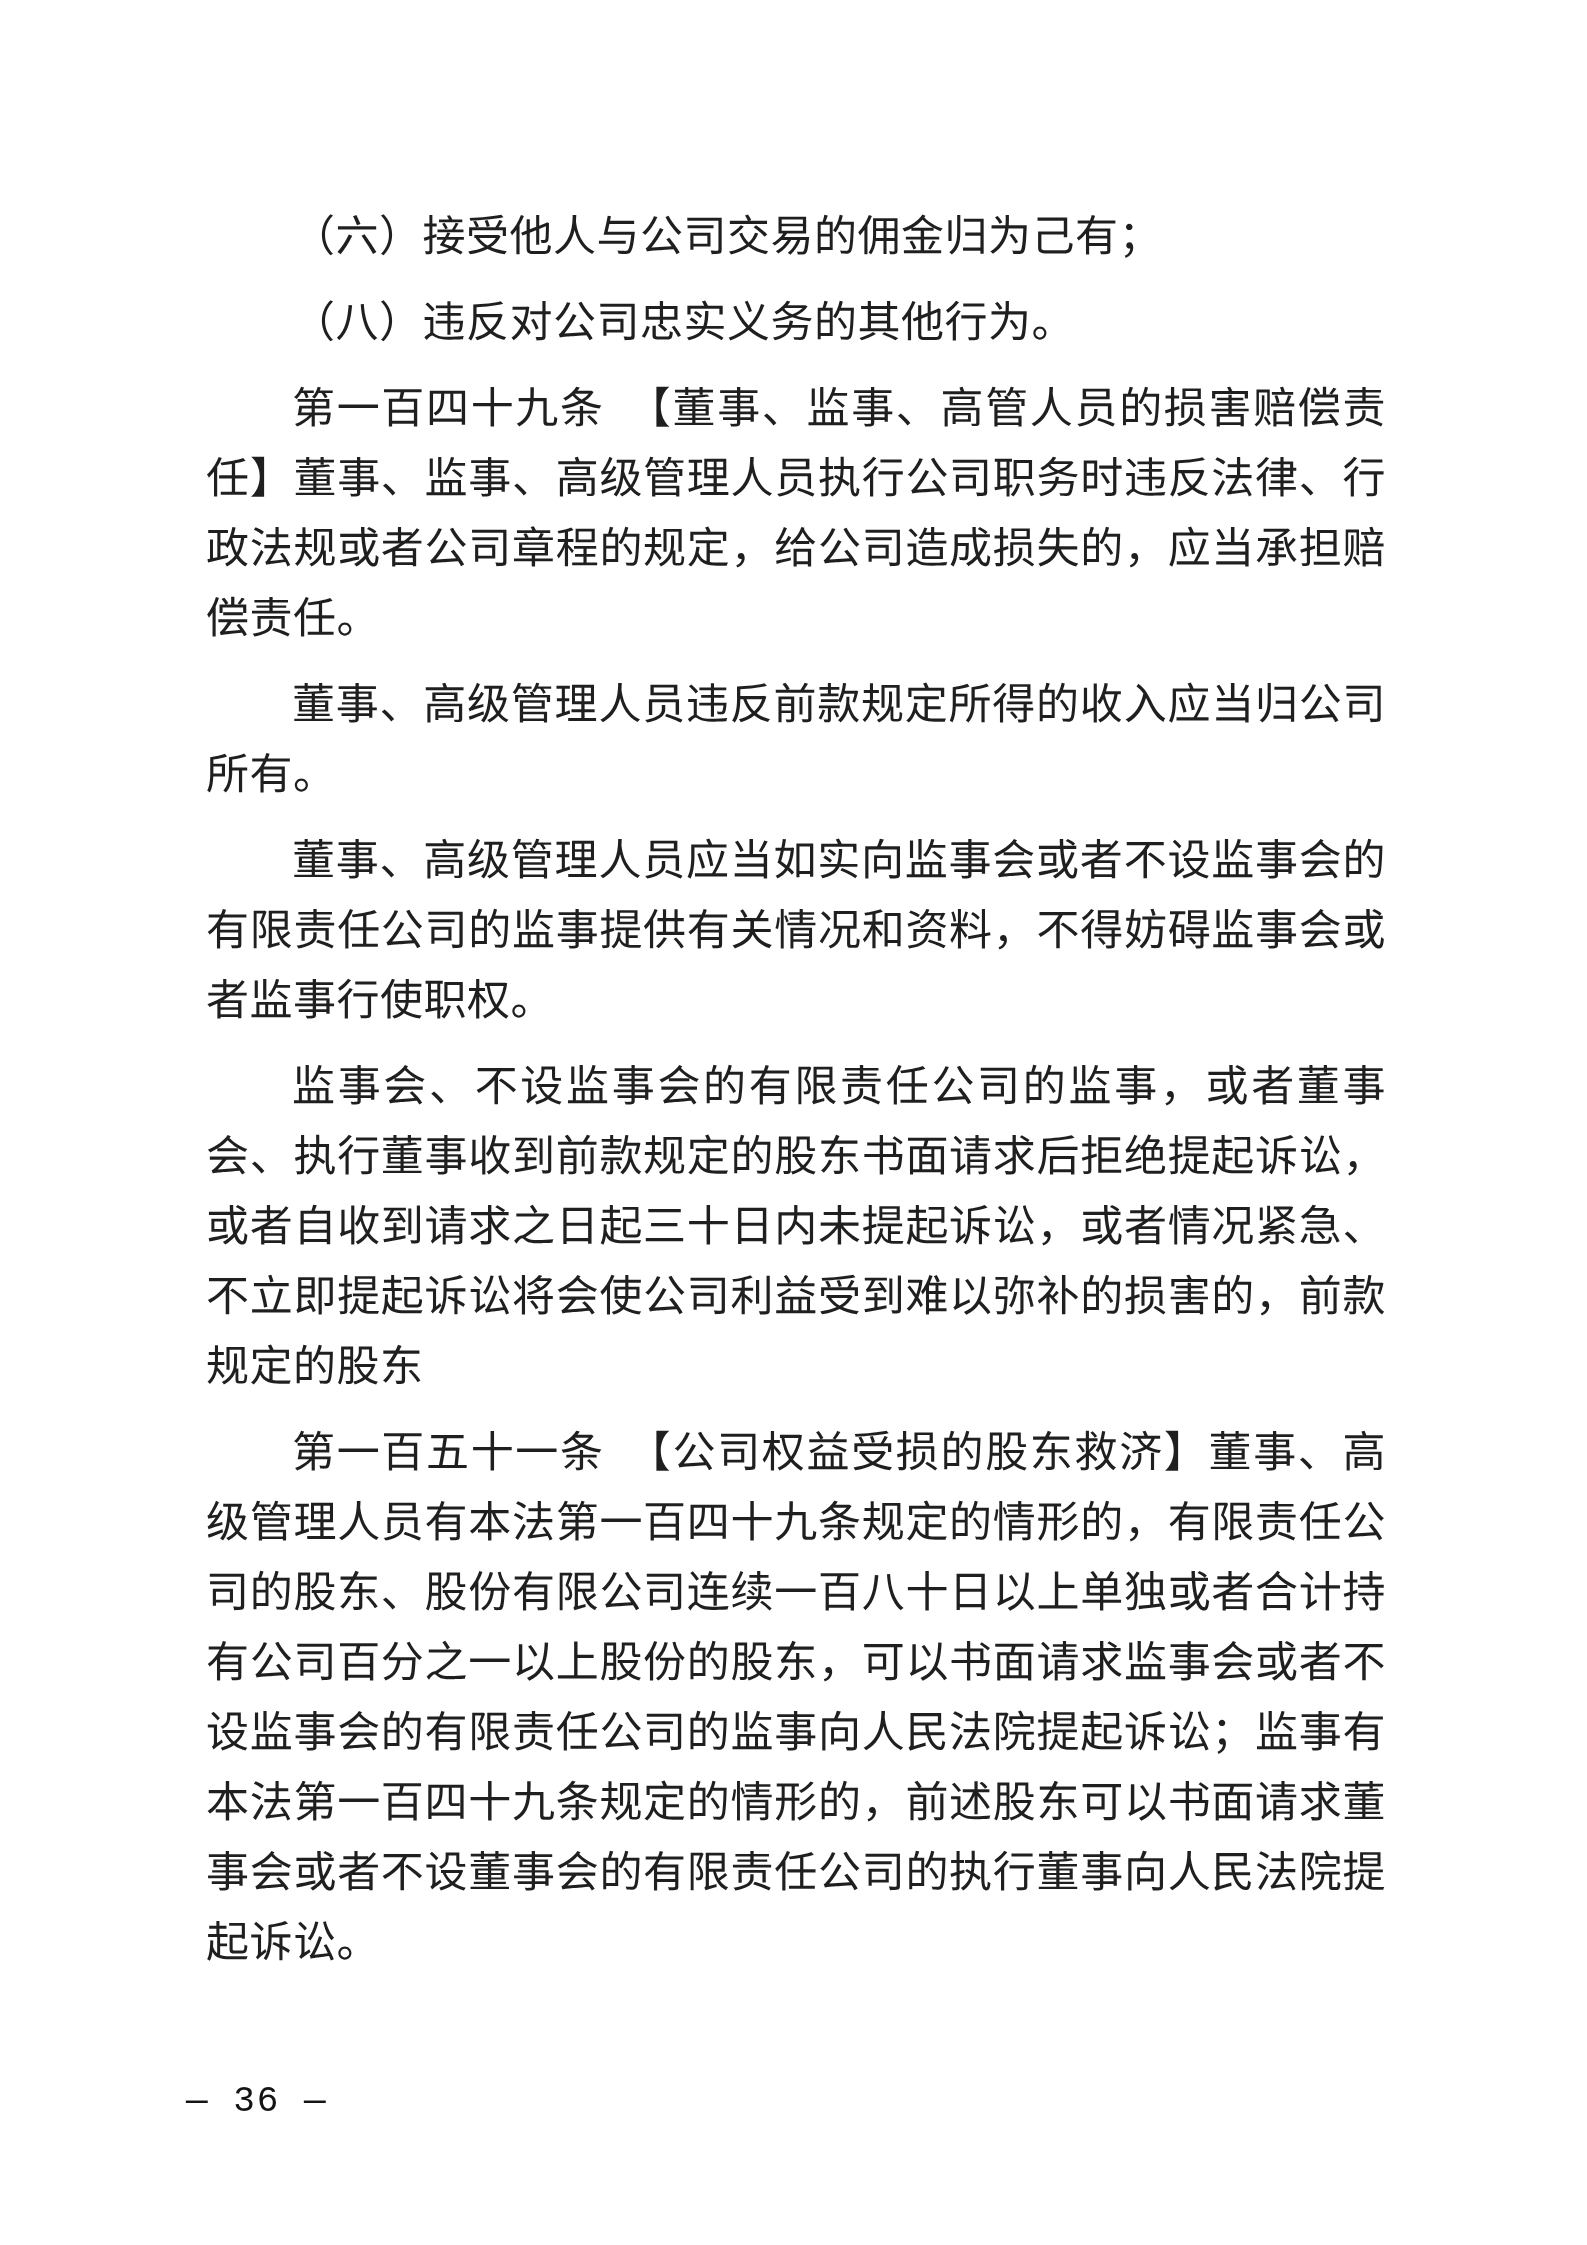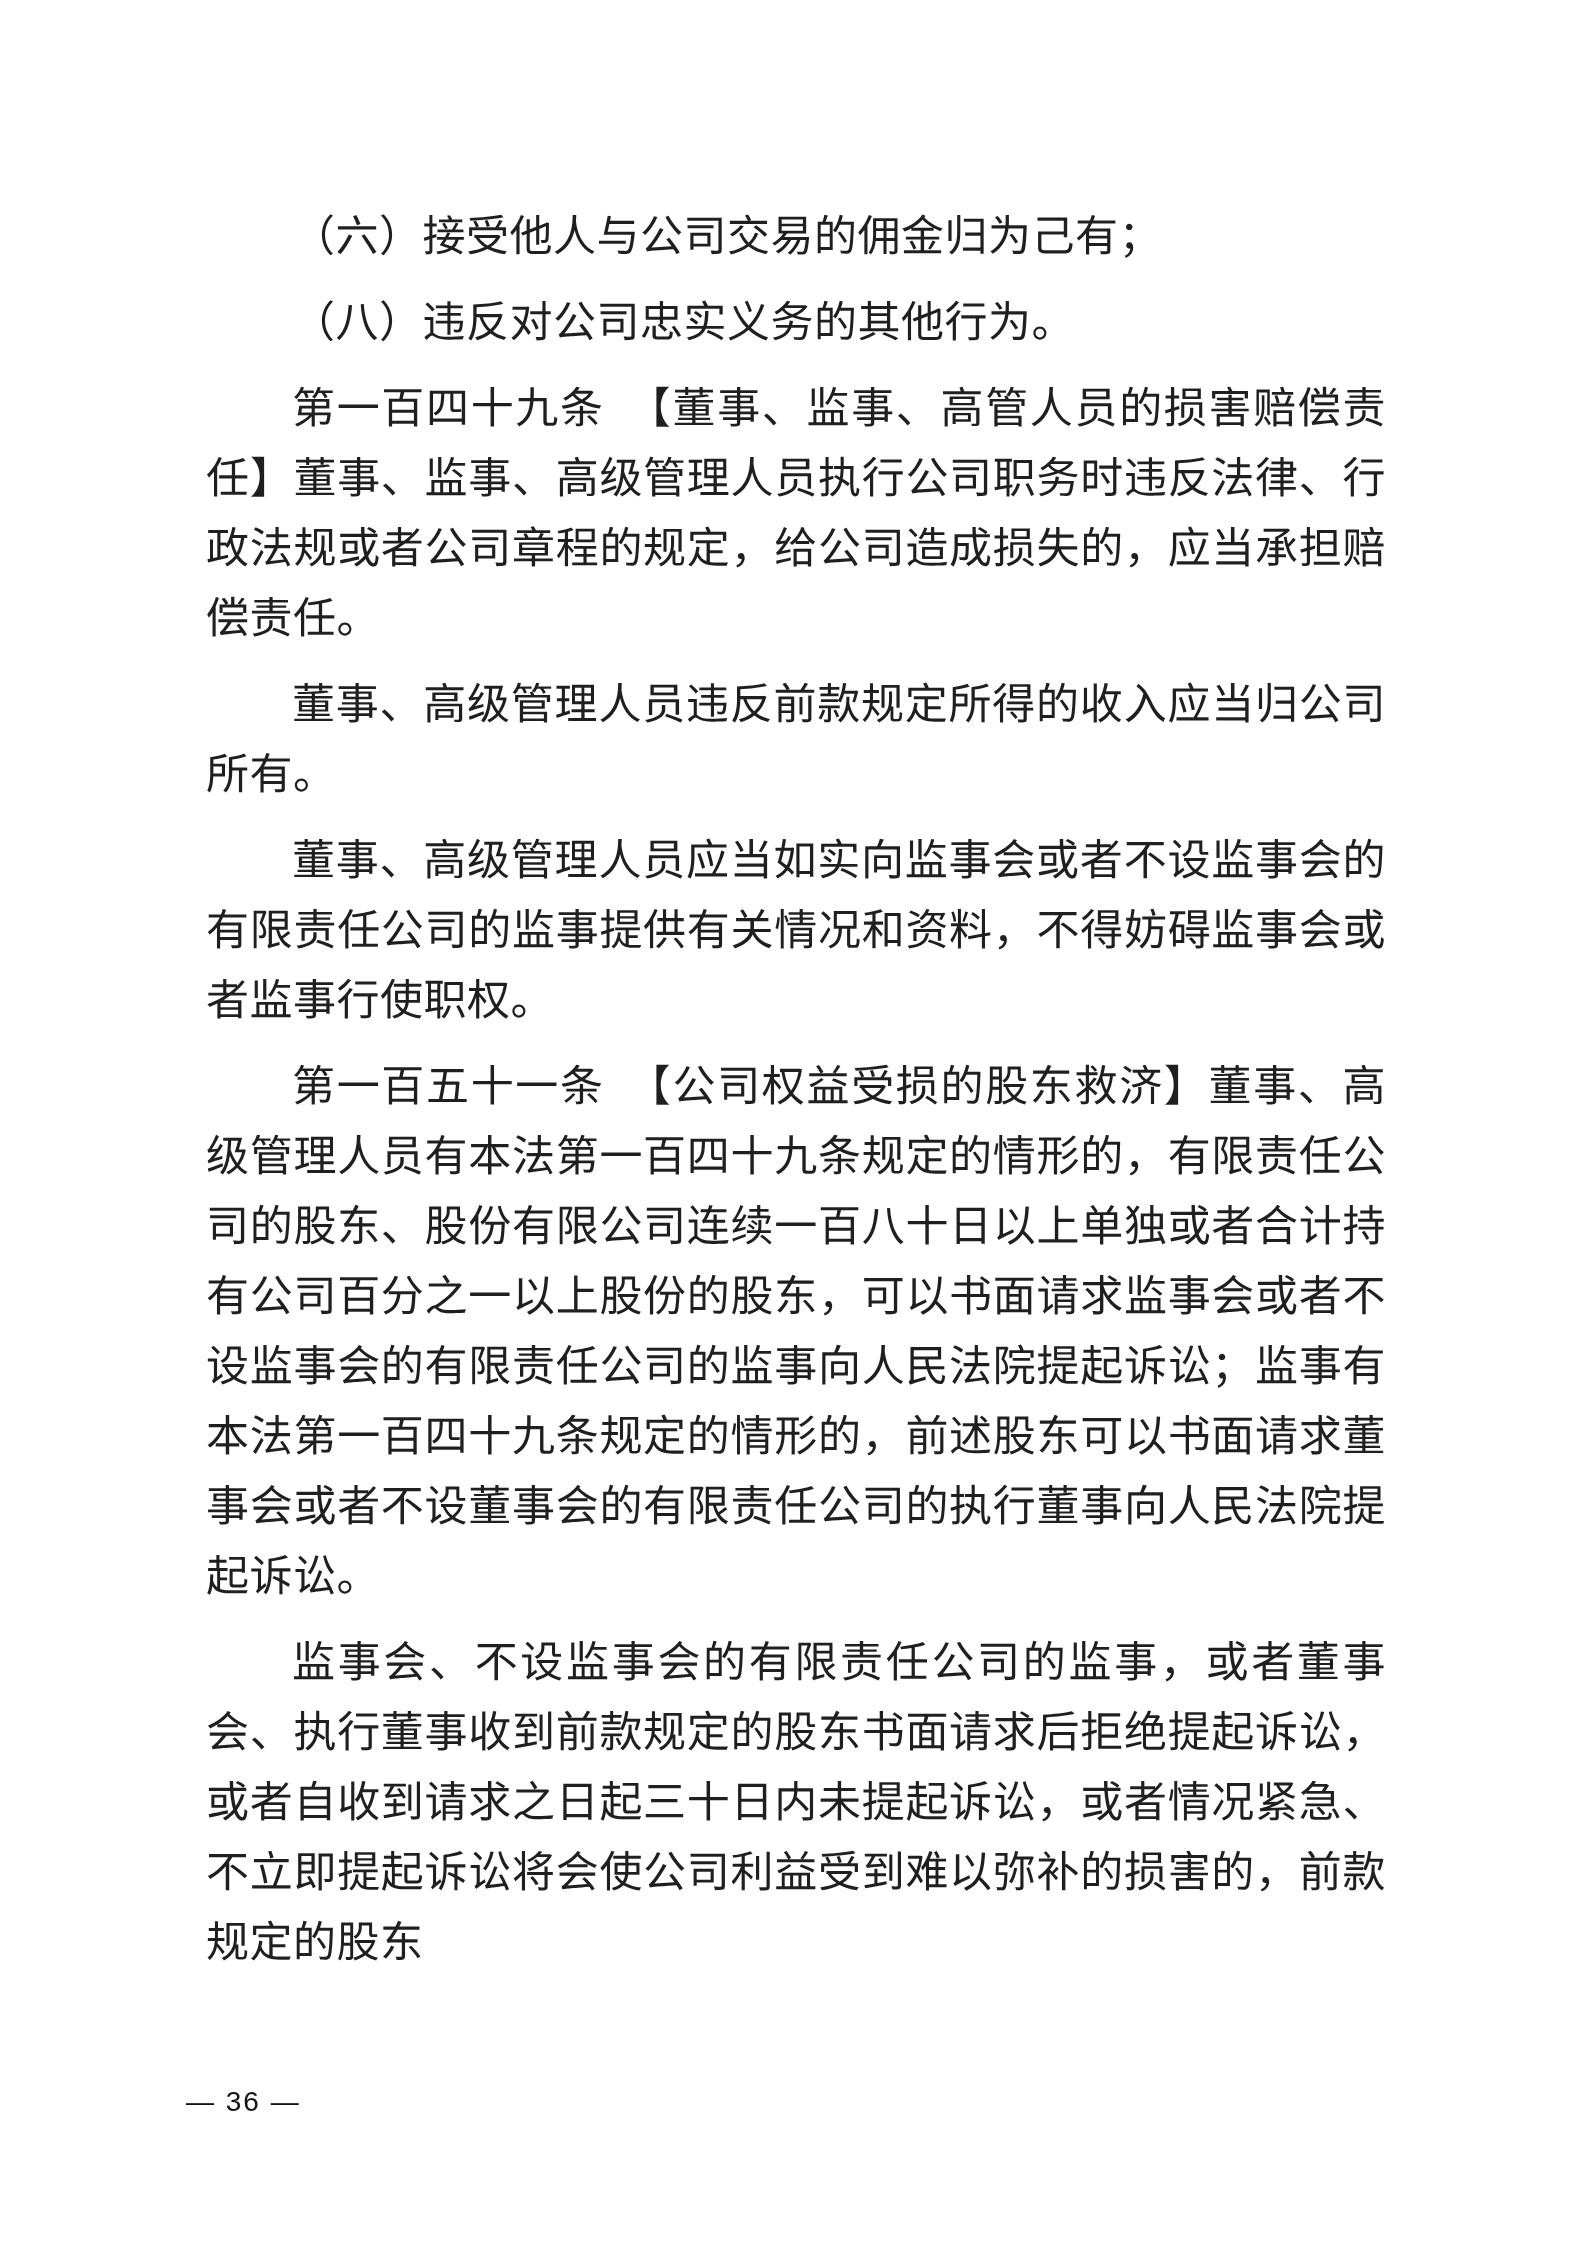--- a/index.html
+++ b/index.html
@@ -31,34 +31,34 @@
     text-align: justify;
     text-indent: 2em;
     letter-spacing: 0.5px;
     color: #1f1f1f;
     font-weight: 400;
   }
   .page-footer {
     position: absolute;
     left: 186px;
     top: 2078px;
-    font-size: 28px;
+    font-size: 36px;
     line-height: 48px;
     letter-spacing: 2px;
     color: #141414;
-    font-family: Liberation Sans, sans-serif;
+    font-family: Liberation Mono, monospace;
   }
 </style>
 </head>
 <body>
 
 <div class="page">
   <div class="doc-body">
       <p>（六）接受他人与公司交易的佣金归为己有；</p>
       <p>（八）违反对公司忠实义务的其他行为。</p>
       <p>第一百四十九条　【董事、监事、高管人员的损害赔偿责任】董事、监事、高级管理人员执行公司职务时违反法律、行政法规或者公司章程的规定，给公司造成损失的，应当承担赔偿责任。</p>
       <p>董事、高级管理人员违反前款规定所得的收入应当归公司所有。</p>
       <p>董事、高级管理人员应当如实向监事会或者不设监事会的有限责任公司的监事提供有关情况和资料，不得妨碍监事会或者监事行使职权。</p>
+      <p>监事会、不设监事会的有限责任公司的监事，或者董事会、执行董事收到前款规定的股东书面请求后拒绝提起诉讼，或者自收到请求之日起三十日内未提起诉讼，或者情况紧急、不立即提起诉讼将会使公司利益受到难以弥补的损害的，前款规定的股东</p>
       <p>第一百五十一条　【公司权益受损的股东救济】董事、高级管理人员有本法第一百四十九条规定的情形的，有限责任公司的股东、股份有限公司连续一百八十日以上单独或者合计持有公司百分之一以上股份的股东，可以书面请求监事会或者不设监事会的有限责任公司的监事向人民法院提起诉讼；监事有本法第一百四十九条规定的情形的，前述股东可以书面请求董事会或者不设董事会的有限责任公司的执行董事向人民法院提起诉讼。</p>
-      <p>监事会、不设监事会的有限责任公司的监事，或者董事会、执行董事收到前款规定的股东书面请求后拒绝提起诉讼，或者自收到请求之日起三十日内未提起诉讼，或者情况紧急、不立即提起诉讼将会使公司利益受到难以弥补的损害的，前款规定的股东</p>
     </div>
   <div class="page-footer">— 36 —</div>
 </div>
 
 </body></html>

